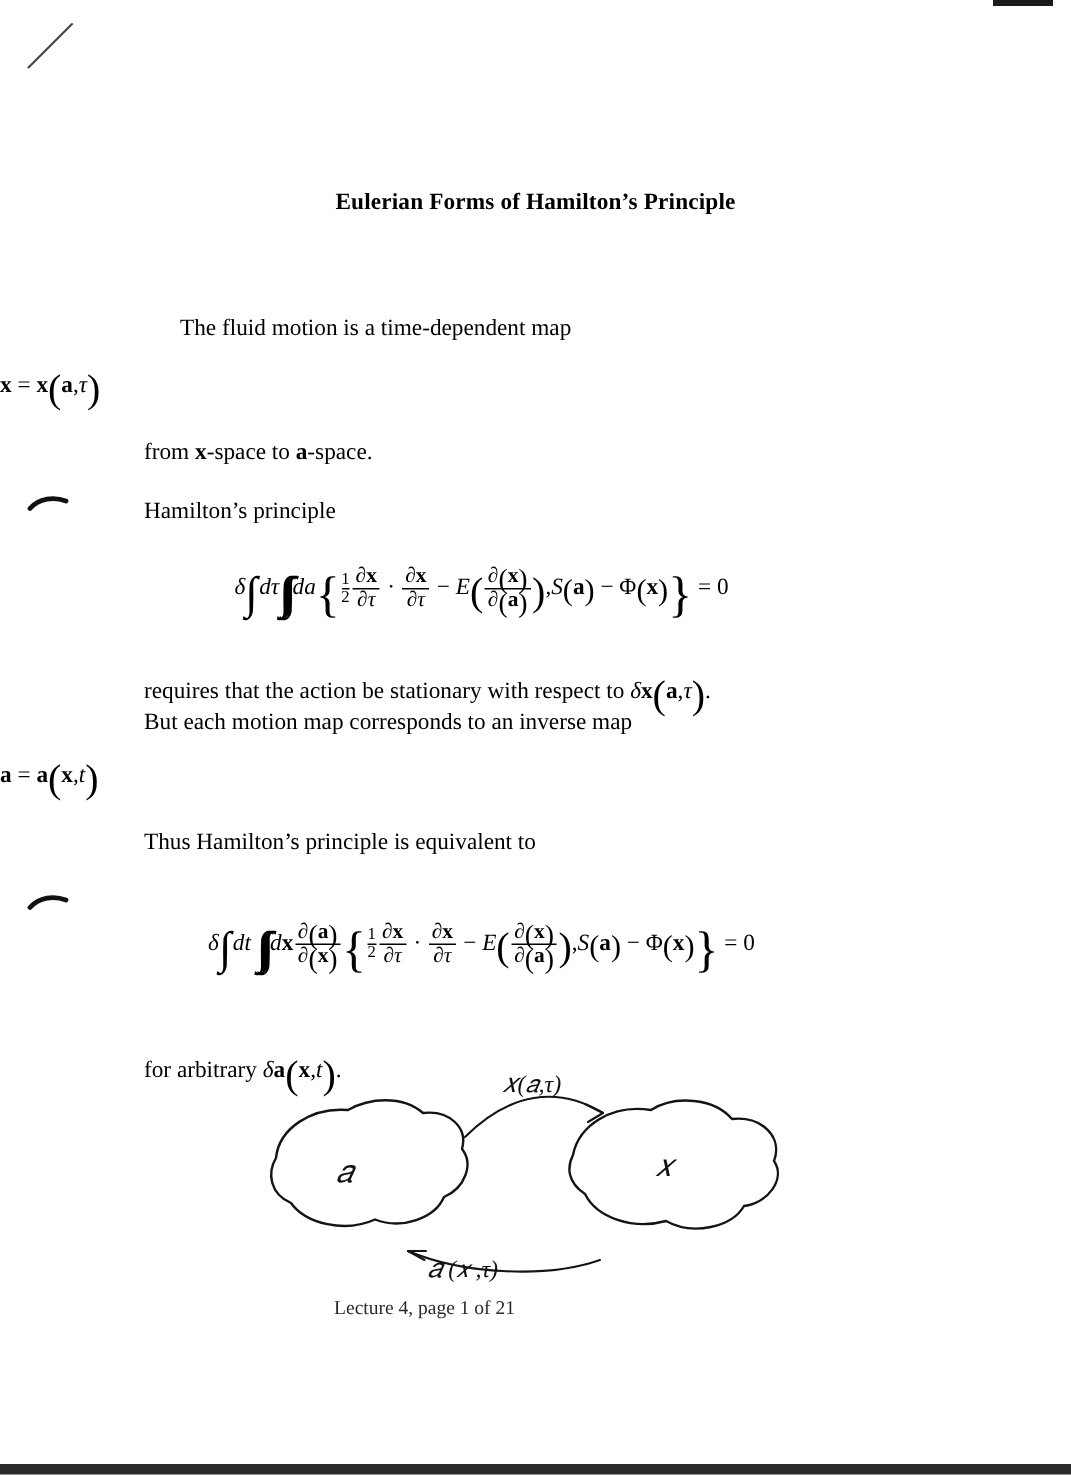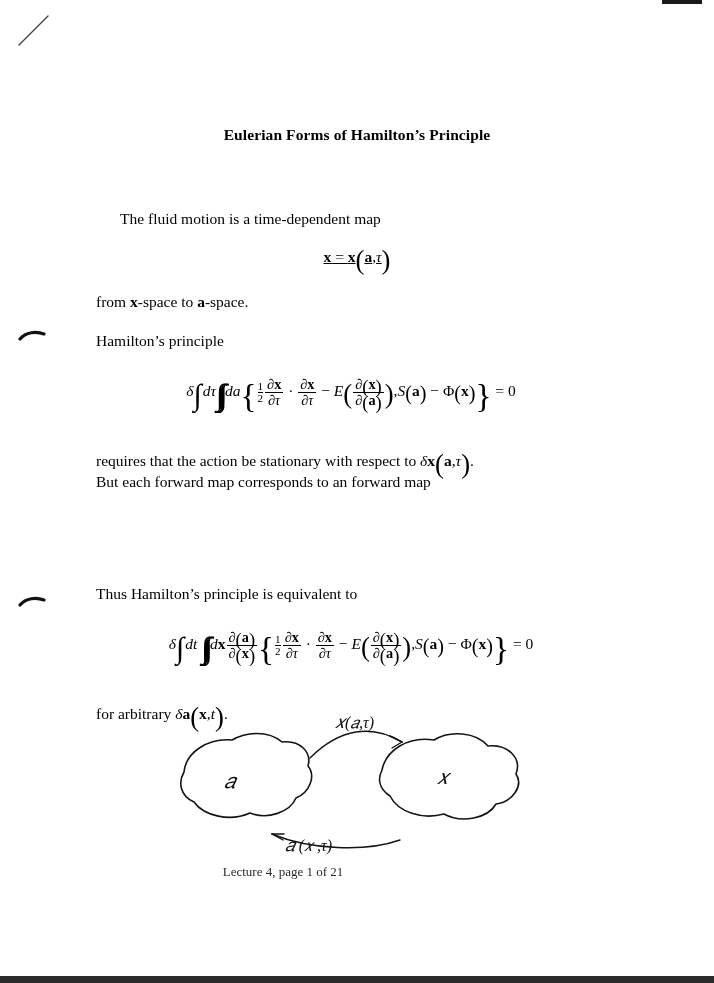--- a/index.html
+++ b/index.html
@@ -85,41 +85,38 @@
     left: 96px;
     font-size: 15.5px;
     line-height: 21px;
     width: 540px;
   }
 
   .p1 { top: 208px; margin-left: 24px; }
   .p2 { top: 291px; }
   .p3 { top: 330px; }
   .p4 { top: 450px; }
-  .p5 { top: 551px; margin-top: 32px; }
+  .p5 { top: 551px; }
   .p6 { top: 671px; margin-top: 32px; }
 
   .eq {
     position: absolute;
     width: 714px;
-    text-align: center;
     font-size: 15.5px;
-    text-decoration: underline;
   }
   .eq-1 { top: 248px; }
   .eq-2 { top: 508px; }
 
   .eq-big {
     position: absolute;
     width: 642px;
     text-align: center;
-    padding-left: 30px;
   }
   .eq-big-1 { top: 377px; }
-  .eq-big-2 { top: 630px; }
+  .eq-big-2 { top: 614px; }
 
   .footer {
     position: absolute;
     left: 0;
     top: 864px;
     width: 566px;
     text-align: center;
     font-size: 13px;
     color: #2b2b2b;
   }
@@ -254,23 +251,26 @@
   </div>
 
   <div class="eq-big eq-big-1">
     <span class="eqline">
       <span class="mathvar">δ</span><span class="bigint">∫</span><span class="mathvar">dτ</span><span class="tripleint">∫∫∫</span><span class="mathvar">da</span><span class="bigdelim">{</span><span class="frac-small"><span class="num">1</span><span class="den">2</span></span><span class="frac"><span class="num"><span class="mathvar">∂</span><span class="bold-up">x</span></span><span class="den"><span class="mathvar">∂τ</span></span></span>&nbsp;·&nbsp;<span class="frac"><span class="num"><span class="mathvar">∂</span><span class="bold-up">x</span></span><span class="den"><span class="mathvar">∂τ</span></span></span>&nbsp;−&nbsp;<span class="mathvar">E</span><span class="medelim">(</span><span class="frac"><span class="num"><span class="mathvar">∂</span><span class="smdelim">(</span><span class="bold-up">x</span><span class="smdelim">)</span></span><span class="den"><span class="mathvar">∂</span><span class="smdelim">(</span><span class="bold-up">a</span><span class="smdelim">)</span></span></span><span class="medelim">)</span>,<span class="mathvar">S</span><span class="smdelim">(</span><span class="bold-up">a</span><span class="smdelim">)</span>&nbsp;−&nbsp;Φ<span class="smdelim">(</span><span class="bold-up">x</span><span class="smdelim">)</span><span class="bigdelim">}</span> = 0
     </span>
   </div>
 
   <div class="para p4">
     <div>requires that the action be stationary with respect to <span class="mathvar">δ</span><span class="bold-up">x</span><span class="medelim">(</span><span class="bold-up">a</span>,<span class="mathvar">τ</span><span class="medelim">)</span>.</div>
-    <div>But each forward map corresponds to an forward map</div>
-  </div>
-
+    <div>But each motion map corresponds to an inverse map</div>
+  </div>
+
+  <div class="eq eq-2">
+    <span class="eqline"><span class="bold-up">a</span> = <span class="bold-up">a</span><span class="medelim">(</span><span class="bold-up">x</span>,<span class="mathvar">t</span><span class="medelim">)</span></span>
+  </div>
 
   <div class="para p5">Thus Hamilton’s principle is equivalent to</div>
 
   <div class="eq-big eq-big-2">
     <span class="eqline">
       <span class="mathvar">δ</span><span class="bigint">∫</span><span class="mathvar">dt</span>&nbsp;<span class="tripleint">∫∫∫</span><span class="mathvar">d</span><span class="bold-up">x</span><span class="frac"><span class="num"><span class="mathvar">∂</span><span class="smdelim">(</span><span class="bold-up">a</span><span class="smdelim">)</span></span><span class="den"><span class="mathvar">∂</span><span class="smdelim">(</span><span class="bold-up">x</span><span class="smdelim">)</span></span></span><span class="bigdelim">{</span><span class="frac-small"><span class="num">1</span><span class="den">2</span></span><span class="frac"><span class="num"><span class="mathvar">∂</span><span class="bold-up">x</span></span><span class="den"><span class="mathvar">∂τ</span></span></span>&nbsp;·&nbsp;<span class="frac"><span class="num"><span class="mathvar">∂</span><span class="bold-up">x</span></span><span class="den"><span class="mathvar">∂τ</span></span></span>&nbsp;−&nbsp;<span class="mathvar">E</span><span class="medelim">(</span><span class="frac"><span class="num"><span class="mathvar">∂</span><span class="smdelim">(</span><span class="bold-up">x</span><span class="smdelim">)</span></span><span class="den"><span class="mathvar">∂</span><span class="smdelim">(</span><span class="bold-up">a</span><span class="smdelim">)</span></span></span><span class="medelim">)</span>,<span class="mathvar">S</span><span class="smdelim">(</span><span class="bold-up">a</span><span class="smdelim">)</span>&nbsp;−&nbsp;Φ<span class="smdelim">(</span><span class="bold-up">x</span><span class="smdelim">)</span><span class="bigdelim">}</span> = 0
     </span>
   </div>
 
   <div class="para p6">

